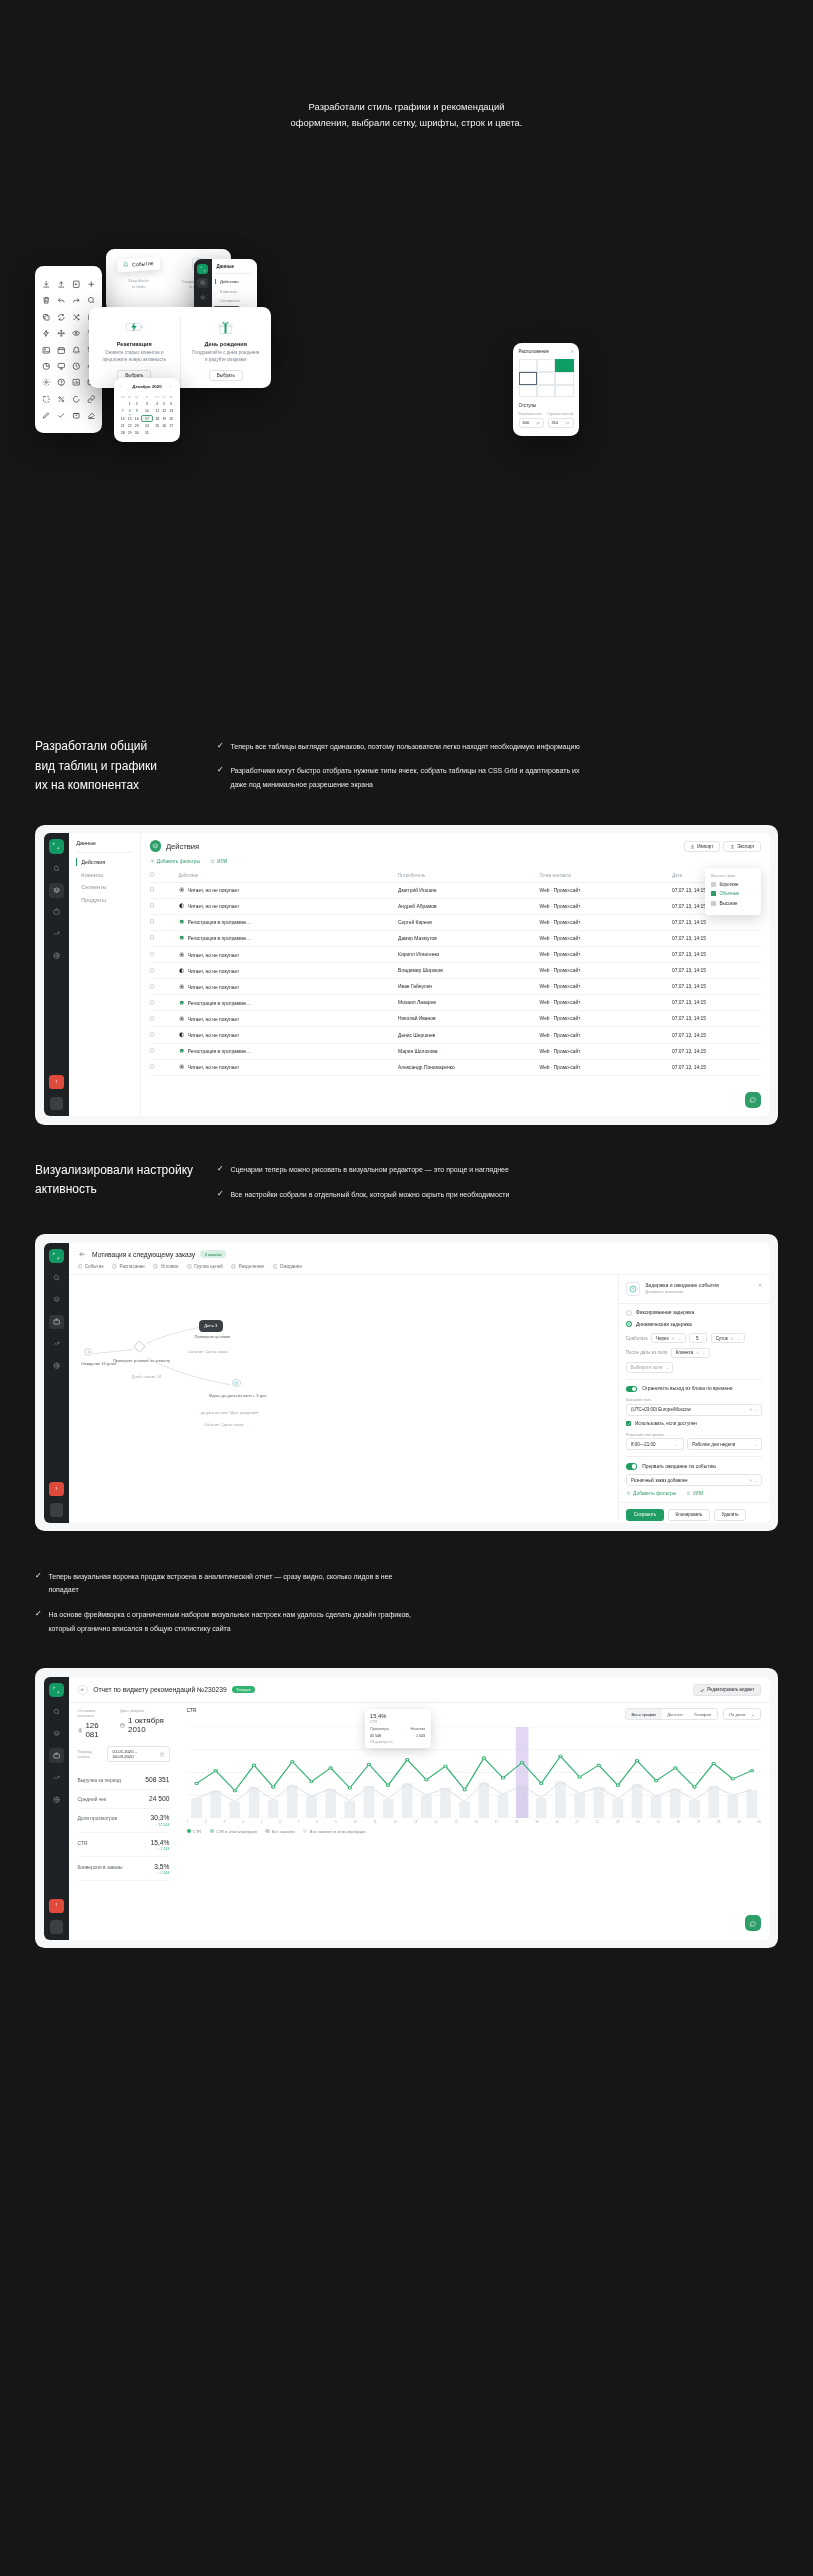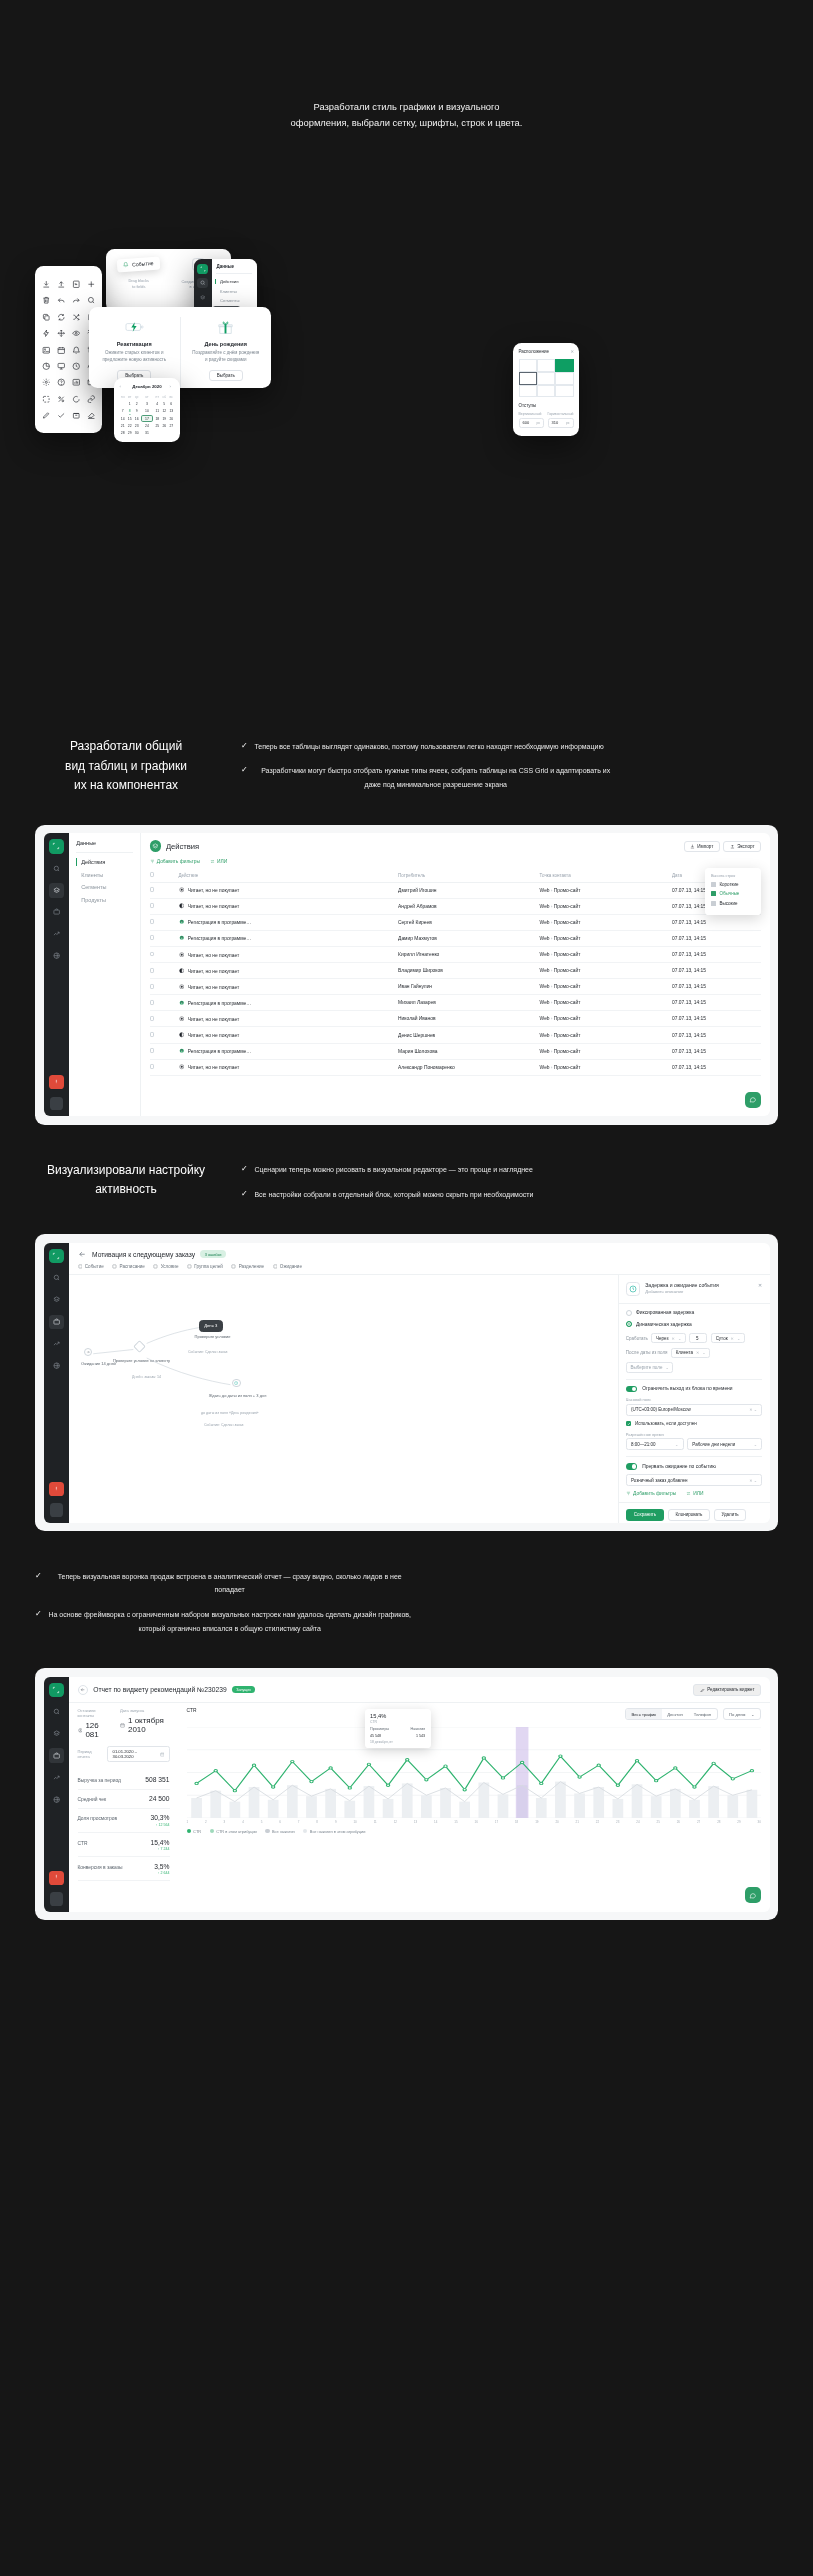--- a/index.html
+++ b/index.html
@@ -119,21 +119,21 @@
   .loc-f .box {
     border: 0.6px solid #e1e5ea; border-radius: 2.4px; padding: 1.8px 3px;
     display: flex; justify-content: space-between; align-items: center;
     font-size: 4px; color: #1f2329;
   }
   .loc-f .box em { font-style: normal; color: #a8b0b8; font-size: 3.4px; }
   .loc-close { position: absolute; right: 4.9px; top: 5.5px; font-size: 4.2px; color: #9aa4ae; }
 
   
   .section { padding: 0 35px; }
-  .sec-head { display: flex; gap: 24px; padding-top: 36px; text-align: center; }
+  .sec-head { display: flex; padding-top: 36px; }
   .sec-title { width: 182px; font-size: 12px; line-height: 1.6; font-weight: 400; color: #fff; flex-shrink: 0; }
   .bullets { flex: 1; padding-top: 2.4px; max-width: 376px; }
   .bullet { display: flex; gap: 6.7px; margin-bottom: 11px; }
   .bullet .chk { font-size: 8px; line-height: 1.4; color: #fff; flex-shrink: 0; }
   .bullet p { font-size: 7px; line-height: 1.95; color: #eaeaea; }
 
   
   .frame { margin: 22px 0 0; background: #f6f7f8; border-radius: 9.7px; padding: 8.5px; }
   .frame-inner { background: #fff; border-radius: 6px; overflow: hidden; display: flex; height: 100%; }
   .rail2 { width: 25.5px; background: #1f2225; display: flex; flex-direction: column; align-items: center; padding: 6px 0; gap: 7.3px; flex-shrink: 0; }
@@ -263,21 +263,21 @@
   .lg-d { width: 4.2px; height: 4.2px; border-radius: 50%; }
   .xaxis { display: flex; justify-content: space-between; font-size: 3px; color: #a8b0b8; margin-top: 1.8px; }
 </style>
 </head>
 <body>
 
 <div class="page">
 
   <section class="hero">
     <p class="sub">
-      <span>Разработали стиль графики и визуального</span><br>
+      <span>Разработали стиль графики и рекомендаций</span><br>
       <span>оформления, выбрали сетку, шрифты, строк и цвета.</span>
     </p>
   </section>
 
   <section class="collage">
 
     <div class="card shadow-lg drag-card">
       <div class="drag-row">
         <div class="drag-col">
           <div class="chip-event">
@@ -1261,21 +1261,21 @@
           <span class="chk">✓</span>
           <p>Теперь визуальная воронка продаж встроена в аналитический отчет — сразу видно, сколько лидов в нее попадает</p>
         </div>
         <div class="bullet">
           <span class="chk">✓</span>
           <p>На основе фреймворка с ограниченным набором визуальных настроек нам удалось сделать дизайн графиков, который органично вписался в общую стилистику сайта</p>
         </div>
       </div>
     </div>
 
-    <div class="frame" style="height:252px">
+    <div class="frame" style="height:280px">
       <div class="frame-inner">
         <div class="rail2">
           <div class="logo">
             <svg viewBox="0 0 24 24" width="8" height="8" fill="none" stroke="#fff" stroke-width="2.4">
                 <path d="M8 4H5a1 1 0 00-1 1v3M16 20h3a1 1 0 001-1v-3"></path>
               </svg>
           </div>
           <div class="ri">
               <svg viewBox="0 0 24 24" width="7.3" height="7.3" fill="none" stroke="currentColor" stroke-width="2">
                 <circle cx="11" cy="11" r="7"></circle>

